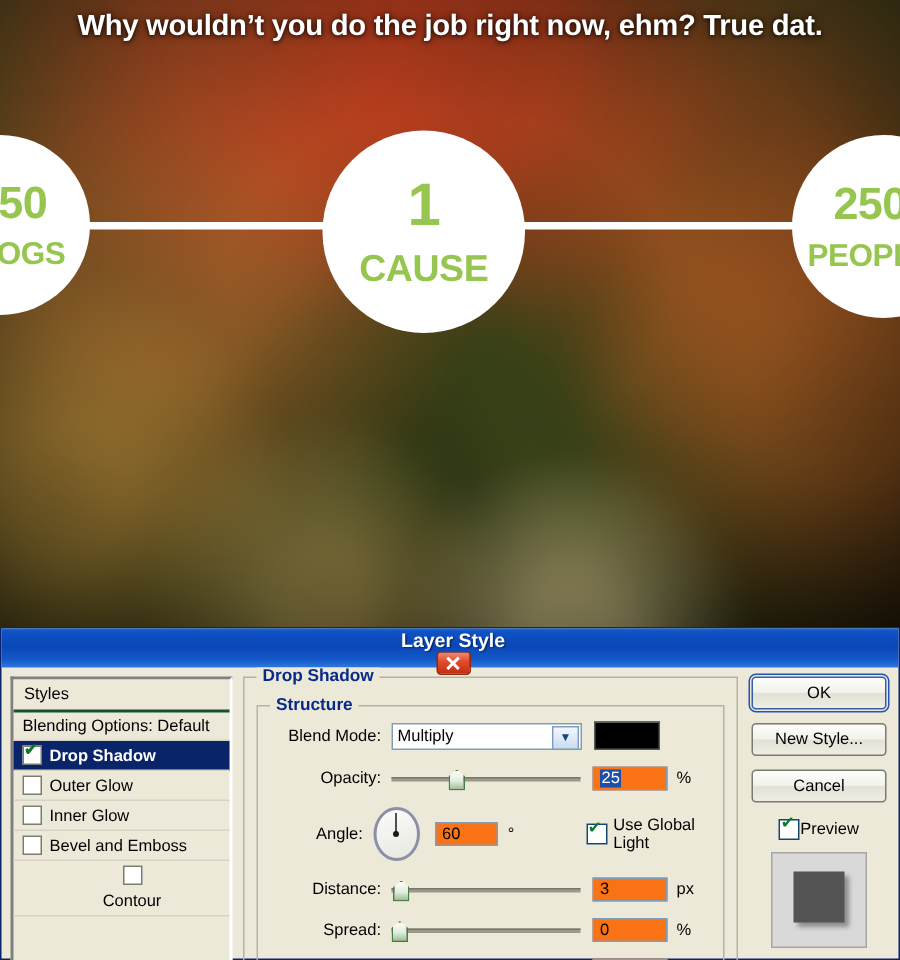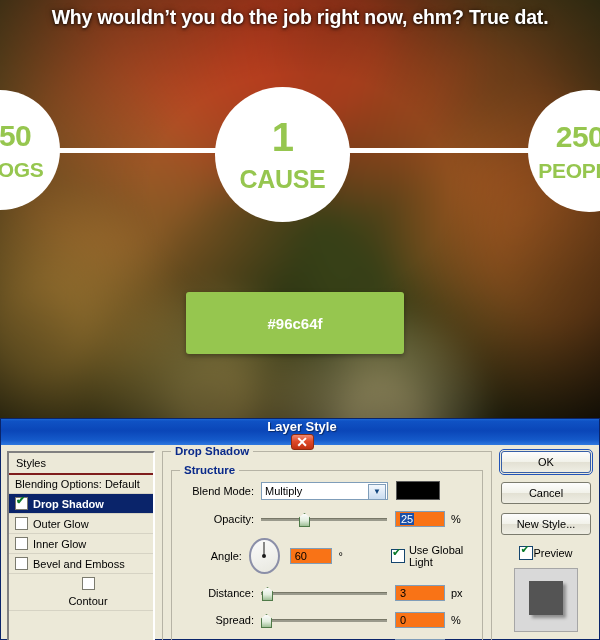--- a/index.html
+++ b/index.html
@@ -115,21 +115,21 @@
 
   
   .styles-panel {
     width: 148px; background: #ece9d8;
     border: 2px solid;
     border-color: #808080 #ffffff #ffffff #808080;
     box-sizing: border-box;
   }
   .styles-head {
     padding: 4px 7px; background: #ece9d8;
-    border-bottom: 2px solid #7f1d1d; font-size: 11px;
+    border-bottom: 2px solid #14532d; font-size: 11px;
   }
   .style-item {
     padding: 3px 6px; display: flex; align-items: center; gap: 5px;
     border-bottom: 1px solid #d6d3c4; font-size: 11px;
     cursor: default;
   }
   .style-item.selected { background: #0a246a; color: #fff; font-weight: bold; }
   .style-item.indent { padding-left: 20px; flex-direction: column; }
   .cbox {
     width: 11px; height: 11px; background: #fff;
@@ -251,23 +251,20 @@
     <div class="circle mid">
       <div class="num">1</div>
       <div class="label">CAUSE</div>
     </div>
 
     <div class="circle right">
       <div class="num">250</div>
       <div class="label">PEOPLE</div>
     </div>
 
-    <div class="swatch">
-      <span>#96c64f</span>
-    </div>
   </div>
 
   <div class="dialog">
 
     <div class="titlebar">
       <div class="title">Layer Style</div>
       <div class="close-btn">✕</div>
     </div>
 
     <div class="dlg-body">
@@ -384,22 +381,22 @@
                 <span>2</span>
               </div>
               <span class="unit">px</span>
             </div>
           </div>
         </div>
       </div>
 
       <div class="btn-col">
         <div class="xpbtn default">OK</div>
+        <div class="xpbtn">New Style...</div>
         <div class="xpbtn">Cancel</div>
-        <div class="xpbtn">New Style...</div>
         <div class="preview-row">
           <span class="cbox big checked"></span>
           <span>Preview</span>
         </div>
         <div class="thumb-box">
           <div class="sq"></div>
         </div>
       </div>
 
     </div>

